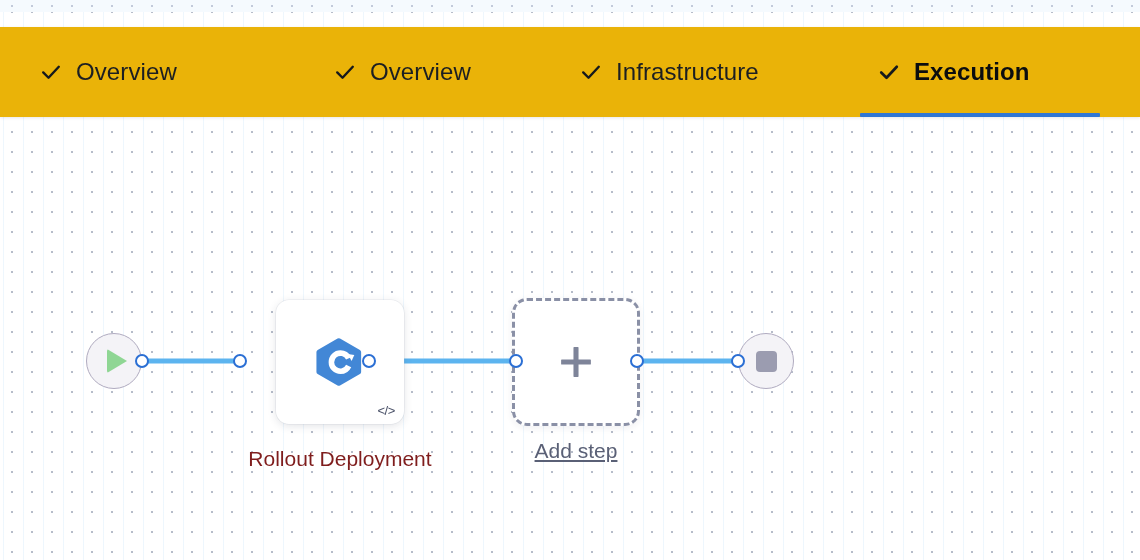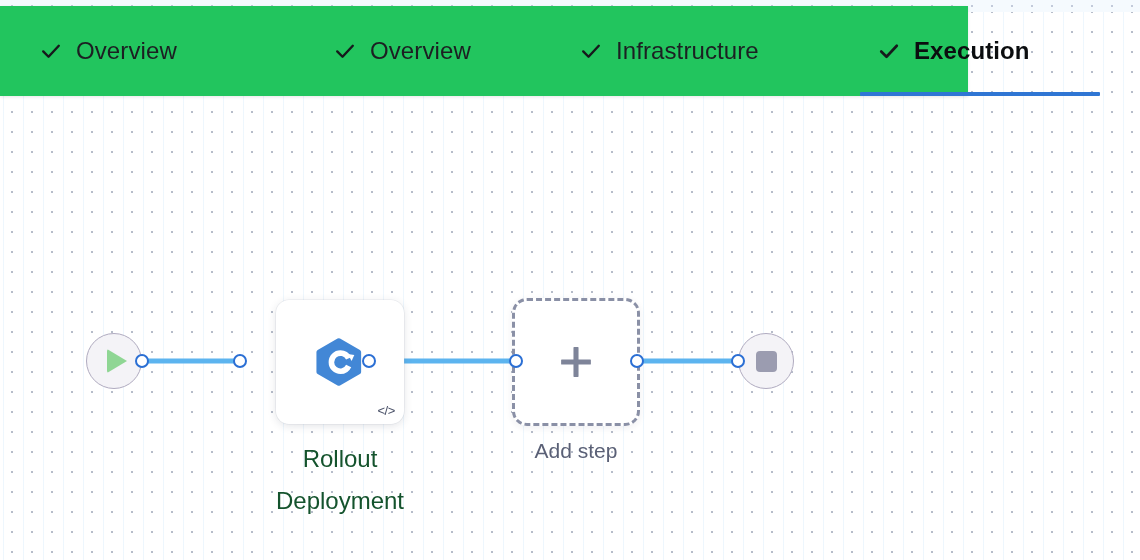--- a/index.html
+++ b/index.html
@@ -42,24 +42,24 @@
     background-color: #f5fafe;
     background-image: radial-gradient(circle at 1px 1px, #c2cada 1.1px, transparent 1.2px);
     background-size: 20px 20px;
     background-position: 11px 5px;
   }
 
   
   .tabbar {
     position: absolute;
     left: 0;
-    top: 6px;
-    width: 968px;
+    top: 27px;
+    width: 1140px;
     height: 90px;
-    background: #22c55e;
+    background: #eab308;
     box-shadow: 0 1px 3px rgba(16,22,26,0.10);
     z-index: 5;
   }
 
   .tab {
     position: absolute;
     top: 0;
     height: 90px;
     display: flex;
     align-items: center;
@@ -191,23 +191,23 @@
     line-height: 13px;
     color: #4a5168;
     font-family: "Liberation Sans", sans-serif;
     letter-spacing: -0.4px;
   }
 
   .step-label {
     margin-top: 14px;
     width: 200px;
     text-align: center;
-    font-size: 24px;
+    font-size: 21px;
     line-height: 42px;
-    color: #14532d;
+    color: #7f1d1d;
   }
 
   
   #node-addstep { left: 512px; top: 196px; }
 
   .addstep-box {
     width: 128px;
     height: 128px;
     border: 3px dashed #8a90a6;
     border-radius: 15px;
@@ -220,20 +220,21 @@
 
   .plus-icon { width: 38px; height: 38px; display: block; }
 
   .addstep-label {
     margin-top: 13px;
     text-align: center;
     font-size: 21px;
     line-height: 24px;
     color: #5a6076;
     white-space: nowrap;
+    text-decoration: underline;
   }
 
   
   .port {
     position: absolute;
     width: 14px;
     height: 14px;
     border-radius: 50%;
     background: #ffffff;
     border: 2px solid #2b6fd4;

